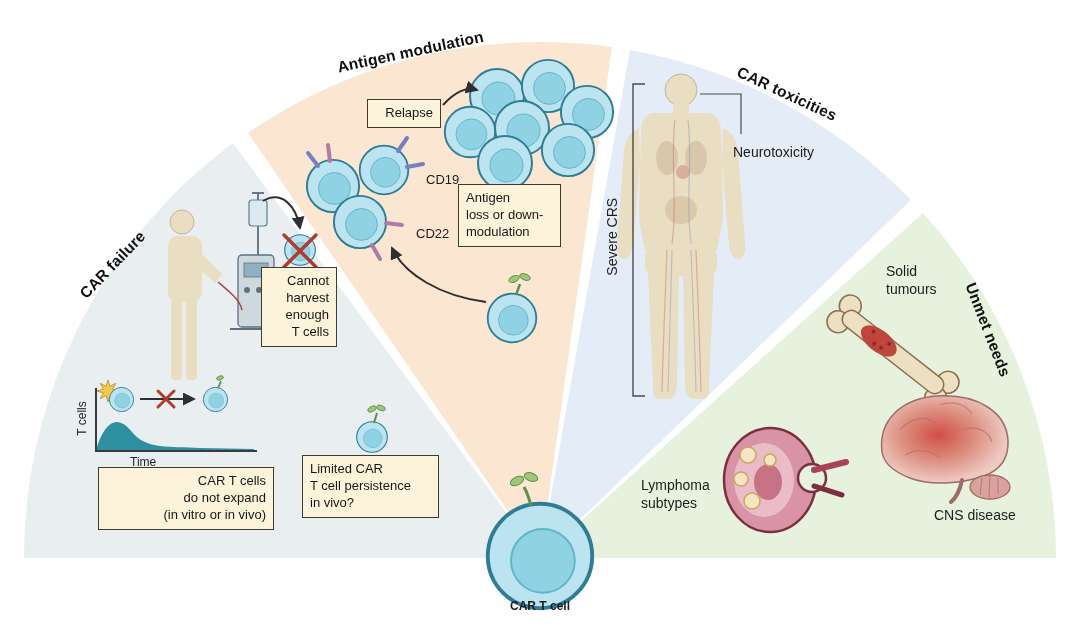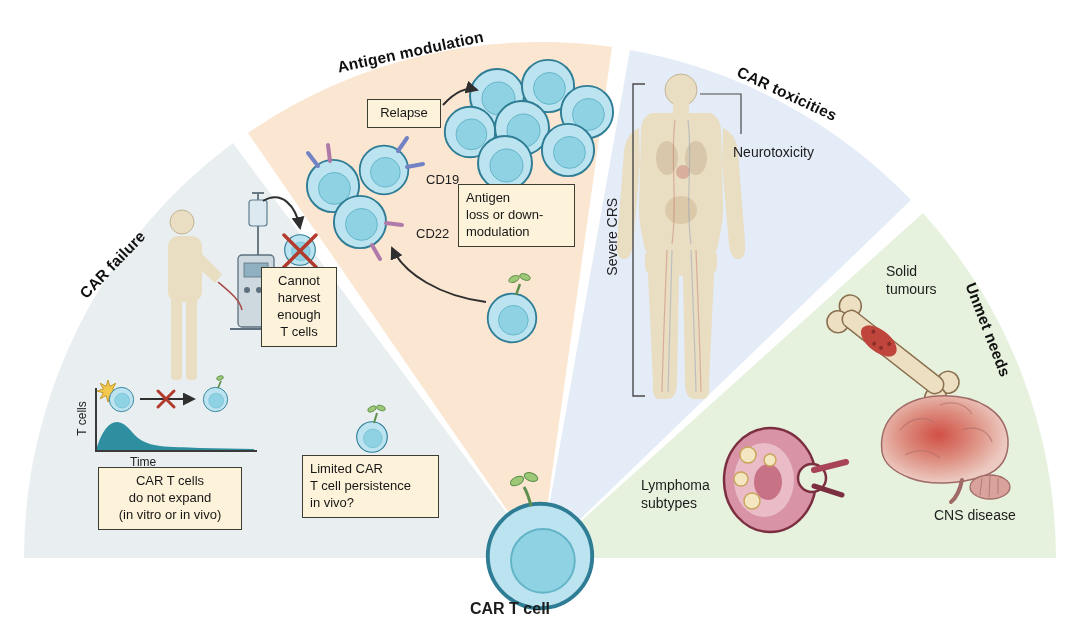--- a/index.html
+++ b/index.html
@@ -2,25 +2,25 @@
 <html style="--wedge-failure: #e9eff1; --wedge-antigen: #fbe6d2; --wedge-toxicity: #e4ecf7; --wedge-unmet: #e6f2dd; --cell-fill: #bce3f0; --cell-nucleus: #8ed2e3; --cell-stroke: #2e7d95; --box-bg: #fdf3da; --box-border: #3c3c30; --cross-red: #b23b2e; --body-fill: #e9ddc2;"><head>
 <meta charset="utf-8">
 <style>
   *{margin:0;padding:0;box-sizing:border-box}
   html,body{width:1080px;height:626px}
   body{position:relative;background:#fff;font-family:"Liberation Sans",sans-serif;overflow:hidden;color:#1c1c1c}
   .stage{position:absolute;left:0;top:0;width:1080px;height:626px}
   .lbl{position:absolute;white-space:pre-line;line-height:1.25;font-size:13px;color:#1c1c1c}
   .section-label{font-weight:bold;font-size:15.5px;color:#101010;letter-spacing:.2px;text-align:center}
   .box{position:absolute;background:var(--box-bg,#fdf3da);border:1.3px solid var(--box-border,#3c3c30);
-       padding:5px 7px;font-size:13px;line-height:1.3;color:#171717;text-align:center;white-space:pre-line}
+       padding:5px 7px;font-size:13px;line-height:1.3;color:#171717;text-align:right;white-space:pre-line}
   .box.left{text-align:left}
   .rot{transform-origin:center center}
   .axis-label{font-size:12px;color:#222}
-  .center-label{font-weight:bold;font-size:16px;}
+  .center-label{font-weight:bold;font-size:12px;text-align:center}
   .big-label{font-size:14px}
 </style>
 </head>
 <body>
 
 <svg class="stage" viewBox="0 0 1080 626" xmlns="http://www.w3.org/2000/svg">
   <defs>
     <marker id="arr" viewBox="0 0 10 10" refX="8.5" refY="5" markerWidth="6.5" markerHeight="6.5" orient="auto-start-reverse">
       <path d="M0,0 L10,5 L0,10 z" fill="#2f2f2f"></path>
     </marker>
@@ -207,31 +207,31 @@
 <div class="lbl section-label rot" style="left:318px;top:42px;width:185px;transform:rotate(-12deg)">Antigen modulation</div>
 <div class="lbl section-label rot" style="left:722px;top:84px;width:130px;transform:rotate(25deg)">CAR toxicities</div>
 <div class="lbl section-label rot" style="left:928px;top:320px;width:120px;transform:rotate(69deg)">Unmet needs</div>
 
 <div class="box" style="left:261px;top:267px;width:76px">Cannot
 harvest
 enough
 T cells</div>
 <div class="lbl axis-label rot" style="left:52px;top:411px;width:60px;text-align:center;transform:rotate(-90deg)">T cells</div>
 <div class="lbl axis-label" style="left:130px;top:455px;width:80px;text-align:left">Time</div>
-<div class="box" style="left:98px;top:467px;width:144px">CAR T cells
+<div class="box" style="left:98px;top:467px;width:176px">CAR T cells
 do not expand
 (in vitro or in vivo)</div>
 <div class="box left" style="left:302px;top:455px;width:137px">Limited CAR
 T cell persistence
 in vivo?</div>
 
 <div class="box" style="left:367px;top:99px;width:74px">Relapse</div>
 <div class="lbl" style="left:426px;top:172px">CD19</div>
 <div class="lbl" style="left:416px;top:226px">CD22</div>
-<div class="box left" style="left:458px;top:184px;width:117px">Antigen
+<div class="box left" style="left:458px;top:184px;width:103px">Antigen
 loss or down-
 modulation</div>
 
 <div class="lbl big-label rot" style="left:558px;top:228px;width:110px;text-align:center;transform:rotate(-90deg)">Severe CRS</div>
 <div class="lbl big-label" style="left:733px;top:144px">Neurotoxicity</div>
 
 <div class="lbl big-label" style="left:886px;top:263px">Solid
 tumours</div>
 <div class="lbl big-label" style="left:641px;top:477px">Lymphoma
 subtypes</div>

